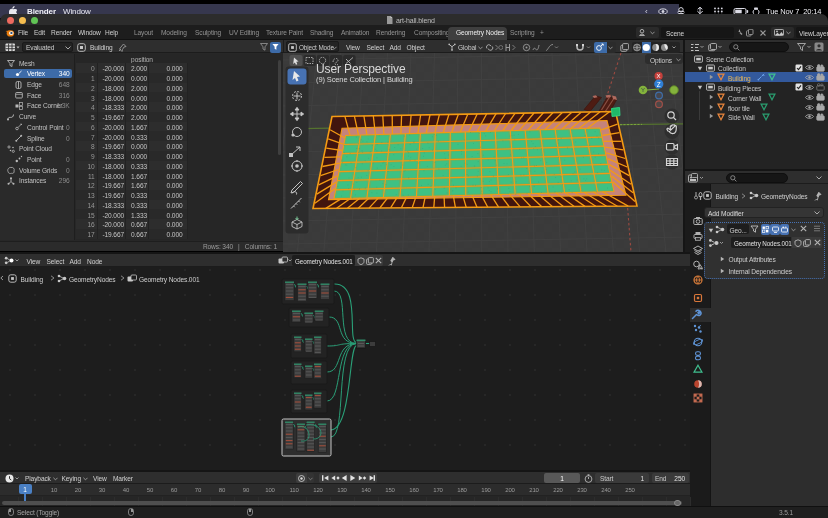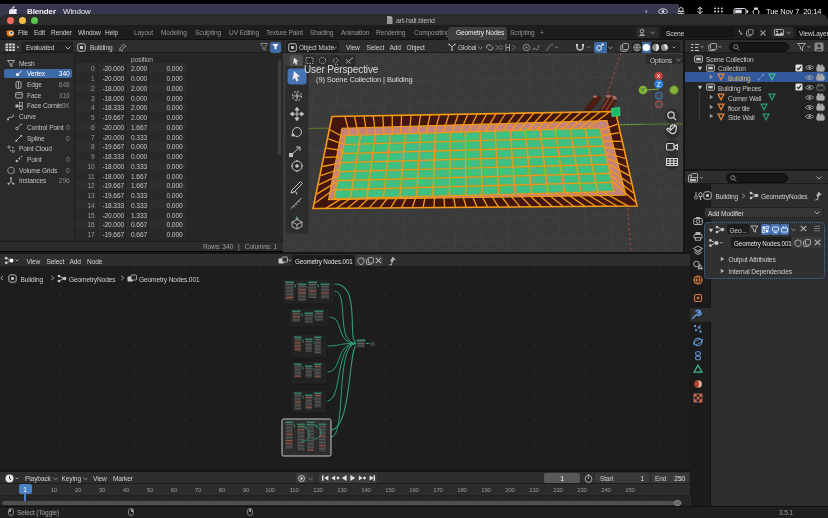--- a/index.html
+++ b/index.html
@@ -975,21 +975,21 @@
       <rect x="316.7" y="55" width="12.5" height="11" rx="2" fill="#2b2b2b"></rect>
       <rect x="329.9" y="55" width="12.5" height="11" rx="2" fill="#2b2b2b"></rect>
       <rect x="343.1" y="55" width="12.5" height="11" rx="2" fill="#2b2b2b"></rect>
       <path d="M294 57.5l4.5 4-2.2.3 1 2.4-1.4.6-1-2.4-1.7 1.5z" fill="#e0e0e0"></path>
       <rect x="306" y="57.5" width="7" height="6" fill="none" stroke="#b5b5b5" stroke-width="0.9" stroke-dasharray="1.5 1"></rect>
       <circle cx="322.5" cy="60.5" r="3.2" fill="none" stroke="#b5b5b5" stroke-width="0.9" stroke-dasharray="1.5 1"></circle>
       <path d="M333 62c0-2.5 2-4 3.5-3.5s2 2 1 3-3 1.5-2.5 2.5 2 1 3 .5" fill="none" stroke="#b5b5b5" stroke-width="0.9" stroke-dasharray="1.5 1"></path>
       <path d="M346 63.5l7-6m-7 1.5l4.5 4.5" stroke="#b5b5b5" stroke-width="0.9"></path>
     </g>
   </svg>
-<div class="t" style="left:304px;top:64.5px;color:#d9d9d9;font-size:10px">User Perspective</div>
+<div class="t" style="left:316px;top:64.5px;color:#d9d9d9;font-size:12px">User Perspective</div>
 <div class="t" style="left:316px;top:75px;color:#d9d9d9;font-size:7.5px">(9) Scene Collection | Building</div>
 <div class="ab" style="left:645px;top:54px;width:38px;height:10px;background:#2d2d2d;border-radius:3px"></div>
 <div class="t" style="left:650px;top:55.5px;color:#cfcfcf">Options</div>
 <svg class="ab" style="left:676px;top:58px" width="5" height="4" viewBox="0 0 6 4">
     <path d="M0.5 0.5 3 3 5.5 0.5" stroke="#aaa" fill="none"></path>
   </svg>
 <div class="ab" style="left:683px;top:40px;width:145px;height:129px;background:#232323;border-left:2px solid #151515"></div>
 <div class="ab" style="left:685px;top:40px;width:143px;height:13px;background:#2e2e2e;border-bottom:1px solid #1c1c1c"></div>
 <svg class="ab" style="left:690px;top:42.5px" width="14" height="9" viewBox="0 0 14 9">
  <path d="M1 1.5h2.5M1 4.5h2M1 7.5h2.5M5 1.5h4M5 4.5h3M5 7.5h4" stroke="#c0c0c0" stroke-width="1"></path>

